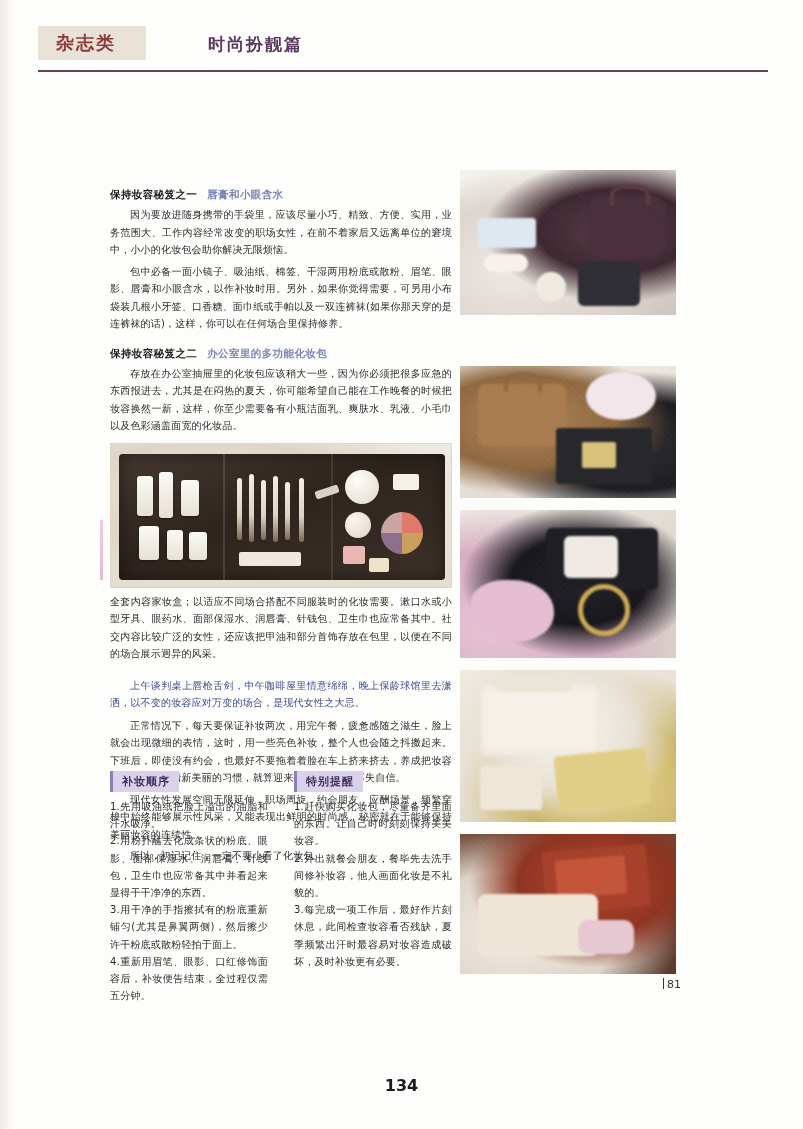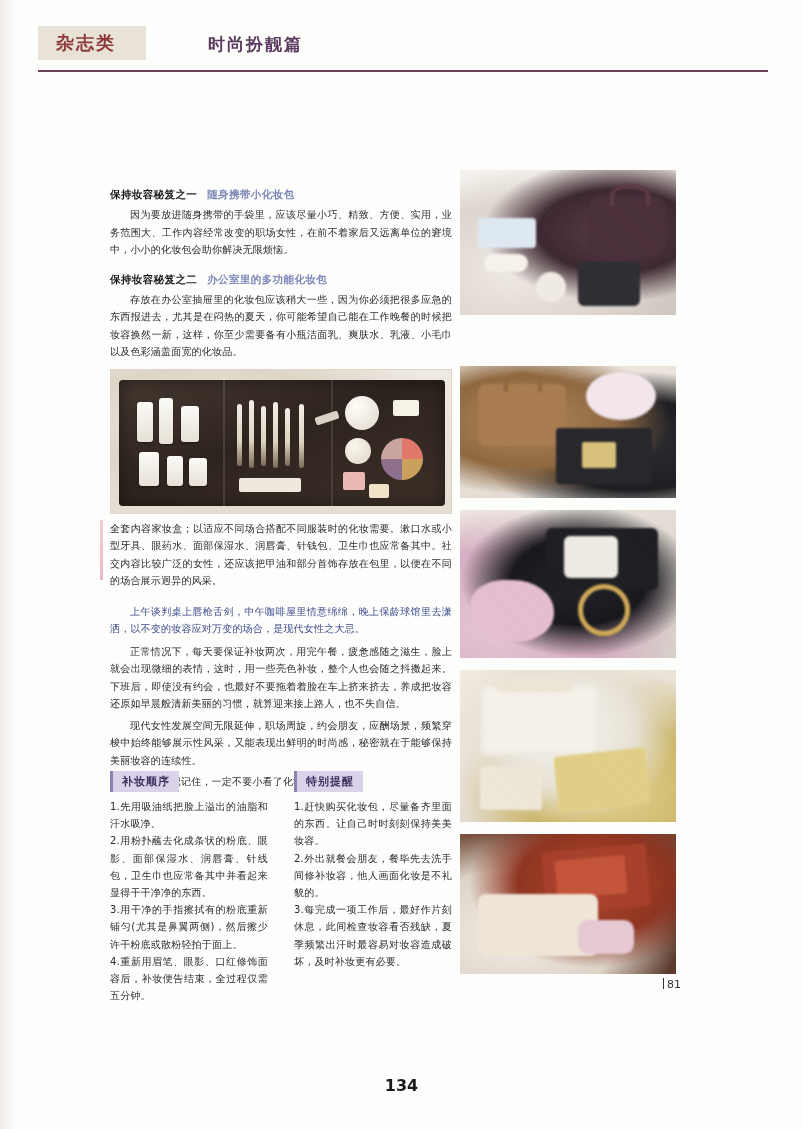--- a/index.html
+++ b/index.html
@@ -74,21 +74,21 @@
   }
   .para {
     font-size: 10px;
     line-height: 1.75;
     color: #2b2b2b;
     text-align: justify;
     text-indent: 2em;
     margin: 0 0 4px 0;
     letter-spacing: .2px;
   }
-  .para.noindent { text-indent: 0; }
+  .para.noindent { text-indent: 0; font-family: Liberation Mono, monospace; }
   .para.blue { color: #3b4b8c; font-family: Liberation Mono, monospace; }
   .gap { height: 10px; }
 
   
   .fig-case {
     width: 342px; height: 145px;
     margin: 8px 0 6px 0;
     position: relative;
     background:
       radial-gradient(ellipse at 30% 35%, #f2ece2 0%, #ded5c8 40%, transparent 70%),
@@ -212,23 +212,24 @@
   <div class="header">
     <div class="hdr-block"></div>
     <div class="hdr-title">杂志类</div>
     <div class="hdr-sub">时尚扮靓篇</div>
     <div class="hdr-rule"></div>
   </div>
 
   <div class="left-col">
 
     <div class="sec-head">
-      <span>保持妆容秘笈之一</span><span class="sub">随身携带小化妆包</span>
+      <span>保持妆容秘笈之一</span><span class="sub">唇膏和小眼含水</span>
     </div>
     <p class="para">因为要放进随身携带的手袋里，应该尽量小巧、精致、方便、实用，业务范围大、工作内容经常改变的职场女性，在前不着家后又远离单位的窘境中，小小的化妆包会助你解决无限烦恼。</p>
+    <p class="para">包中必备一面小镜子、吸油纸、棉签、干湿两用粉底或散粉、眉笔、眼影、唇膏和小眼含水，以作补妆时用。另外，如果你觉得需要，可另用小布袋装几根小牙签、口香糖、面巾纸或手帕以及一双连裤袜(如果你那天穿的是连裤袜的话)，这样，你可以在任何场合里保持修养。</p>
 
     <div class="gap"></div>
 
     <div class="sec-head">
       <span>保持妆容秘笈之二</span><span class="sub">办公室里的多功能化妆包</span>
     </div>
     <p class="para">存放在办公室抽屉里的化妆包应该稍大一些，因为你必须把很多应急的东西报进去，尤其是在闷热的夏天，你可能希望自己能在工作晚餐的时候把妆容换然一新，这样，你至少需要备有小瓶洁面乳、爽肤水、乳液、小毛巾以及色彩涵盖面宽的化妆品。</p>
 
     <div class="fig-case">
       <div class="case-body">

